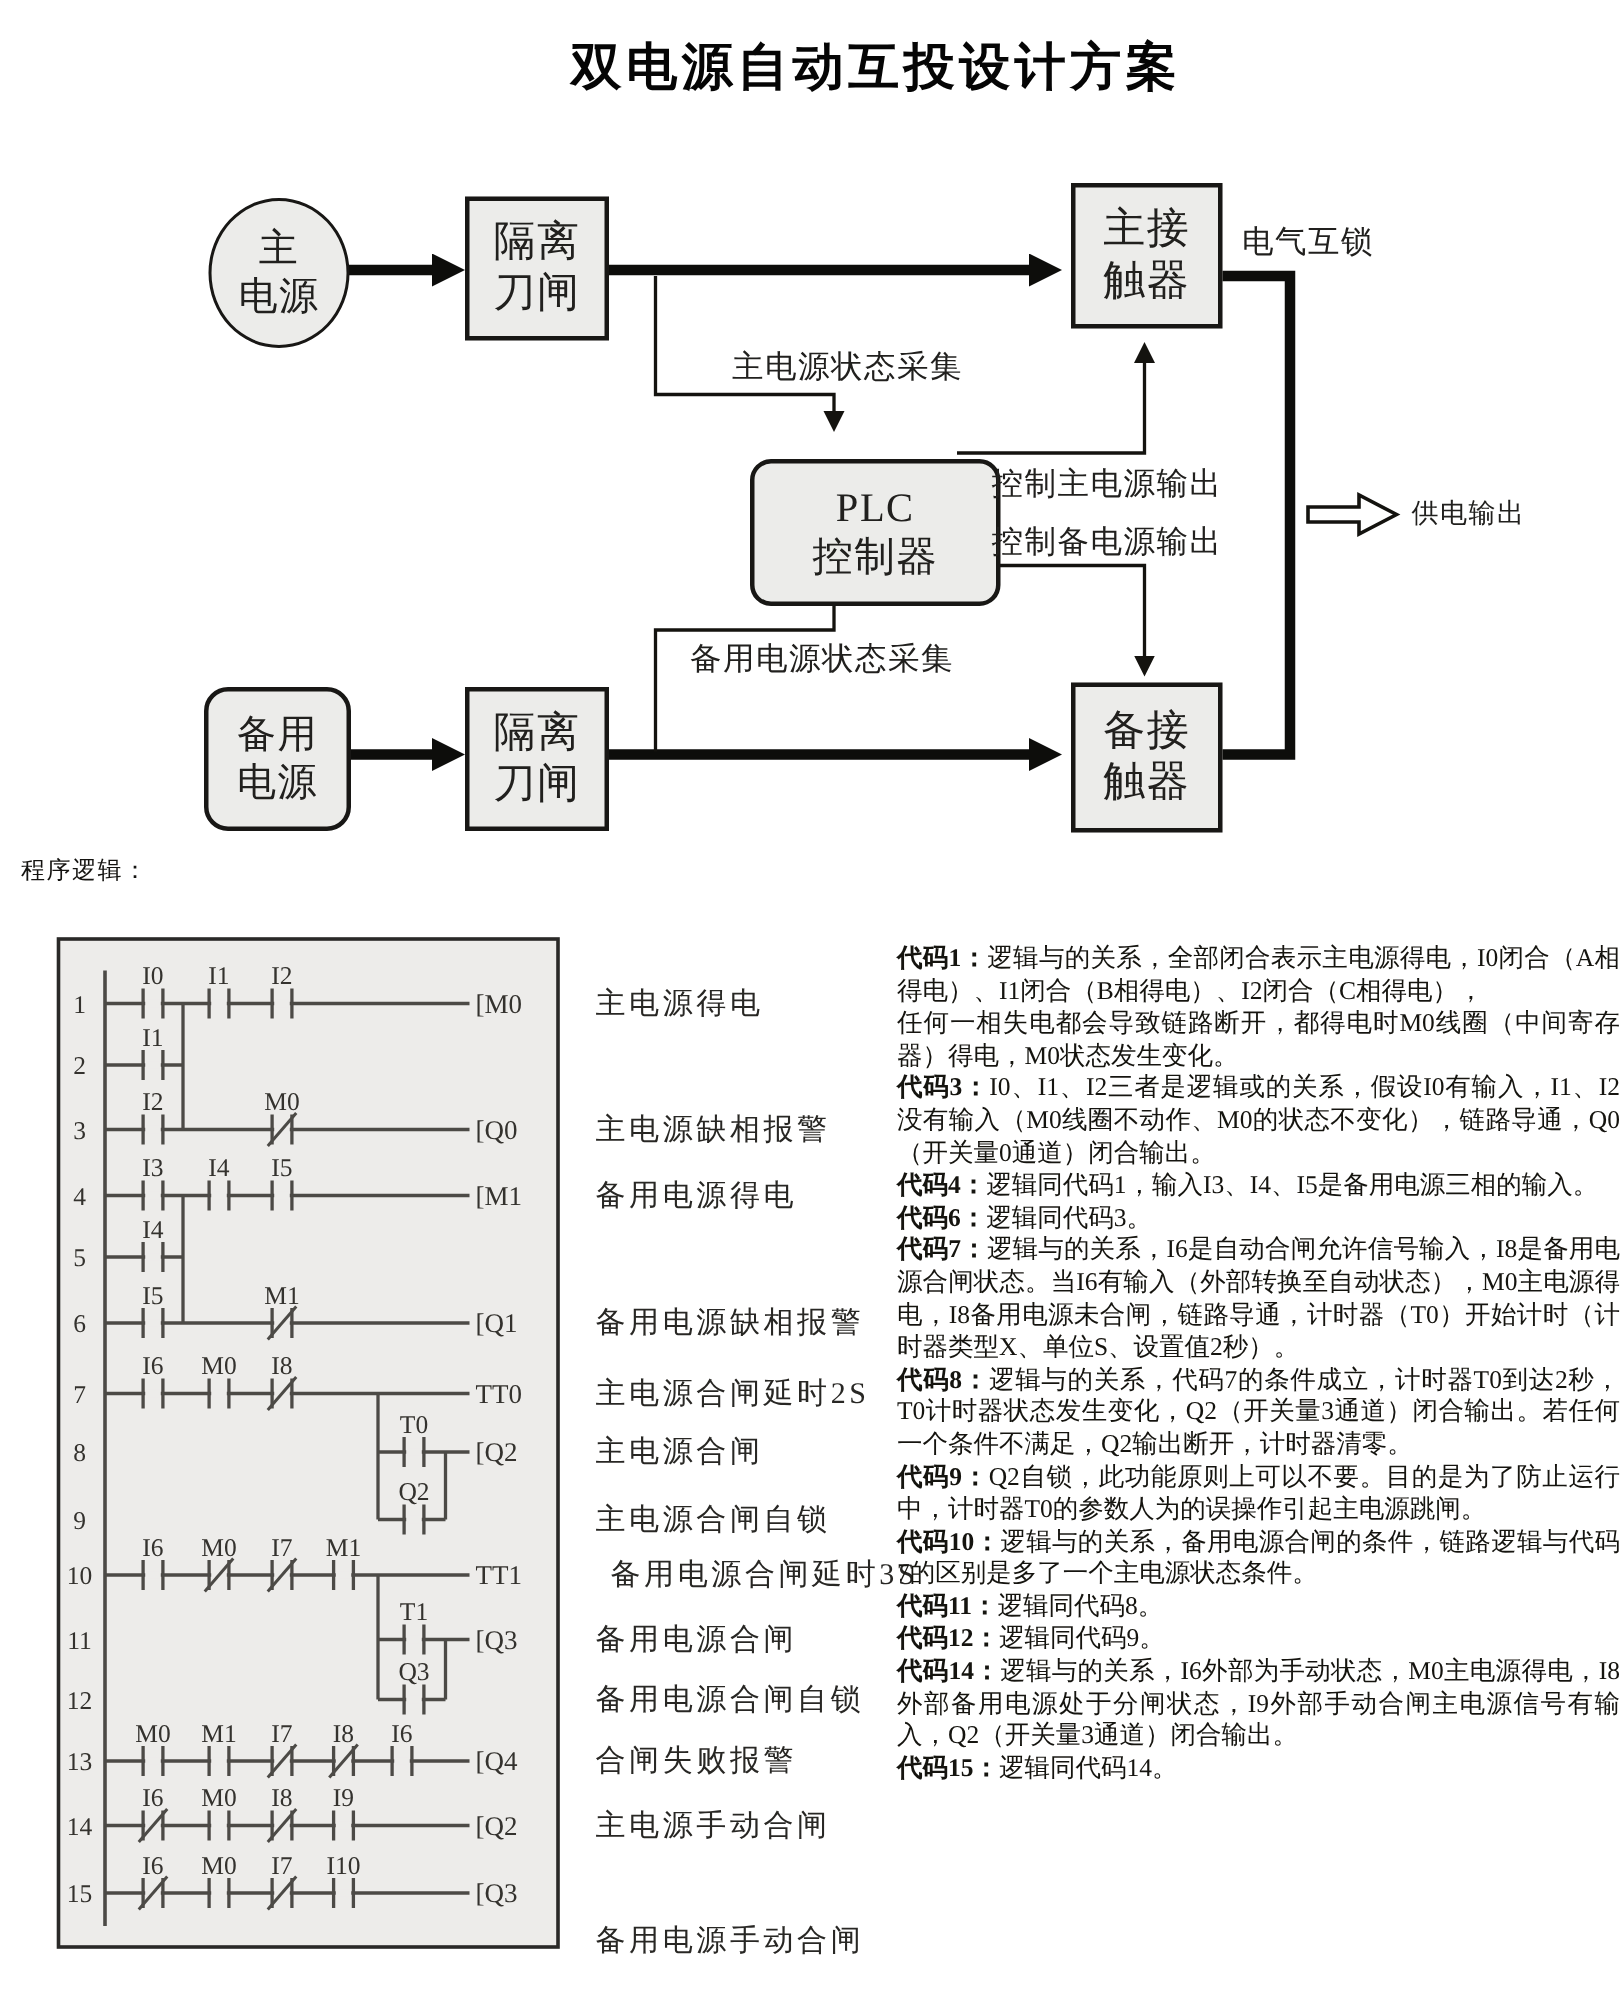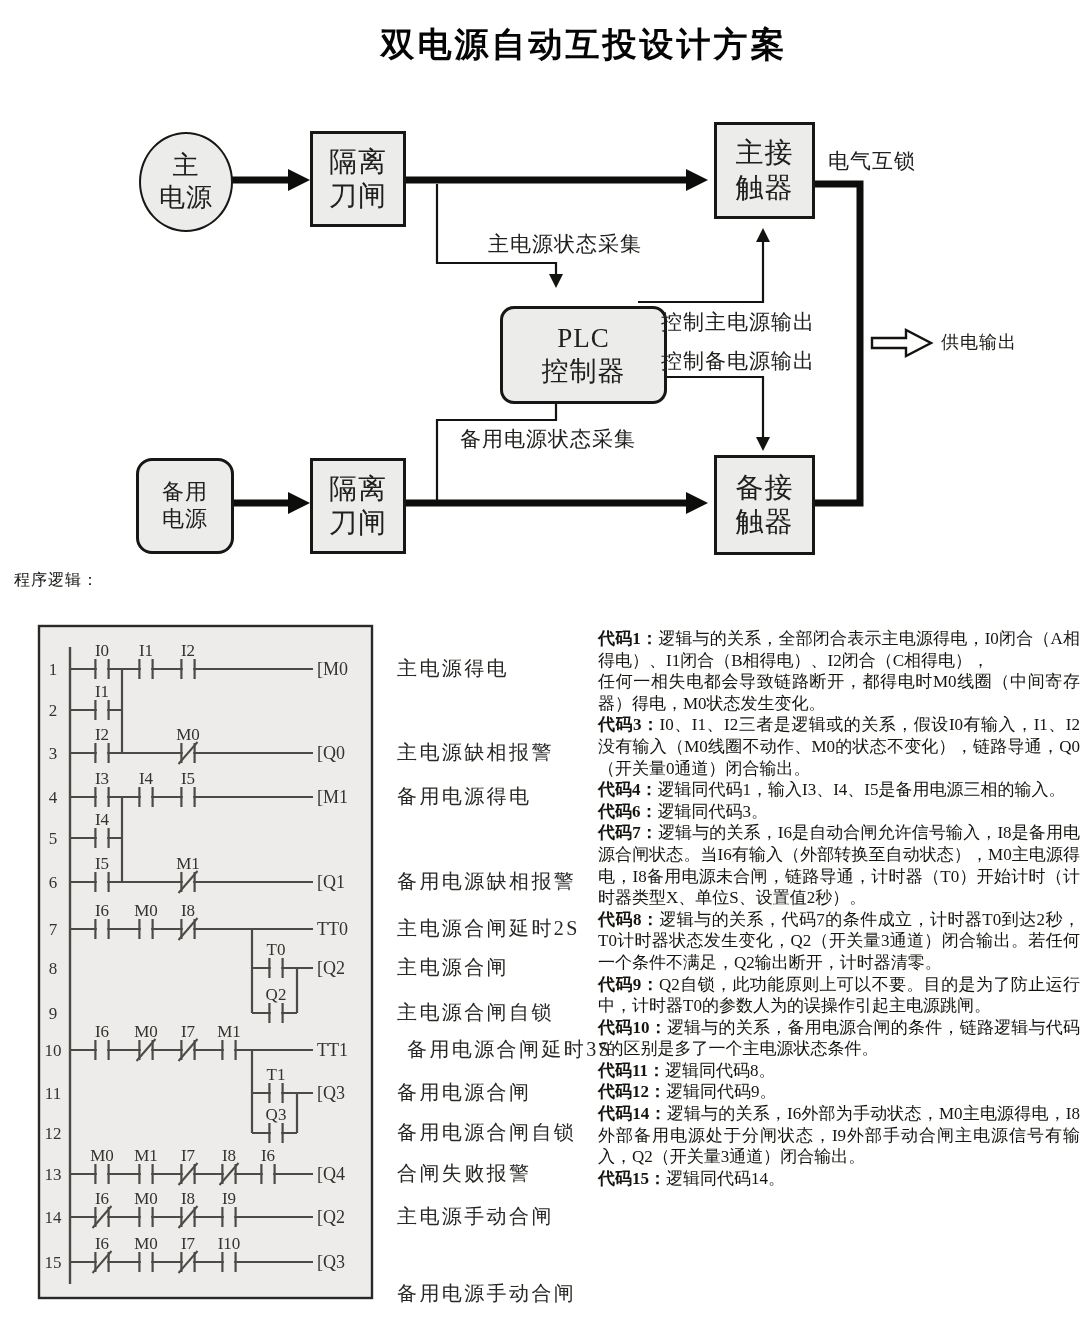--- a/index.html
+++ b/index.html
@@ -8,21 +8,21 @@
   .abs{position:absolute;}
   #title{left:0;top:22px;width:1080px;text-align:center;font-family:"Liberation Sans","DejaVu Sans",sans-serif;
          font-weight:bold;font-size:34px;letter-spacing:3px;color:#050505;padding-left:44px;}
   .block{position:absolute;background:#ececea;border:3px solid #181715;display:flex;flex-direction:column;
          align-items:center;justify-content:center;line-height:1.22;font-size:28px;letter-spacing:1px;color:#21201e;}
   .block .bl{white-space:nowrap;}
   #blk-main-source{left:139px;top:132px;width:90px;height:96px;border-radius:50%;border-width:2.5px;font-size:26px;}
   #blk-isolator-top{left:310px;top:131px;width:90px;height:90px;}
   #blk-main-contactor{left:714px;top:122px;width:95px;height:91px;border-width:3.5px;}
   #blk-plc{left:500px;top:292px;width:161px;height:92px;border-radius:14px;font-size:27px;margin-top:14px;}
-  #blk-backup-source{left:136px;top:458px;width:92px;height:90px;border-radius:16px;font-size:22px;}
+  #blk-backup-source{left:136px;top:458px;width:92px;height:90px;border-radius:16px;font-size:26px;}
   #blk-isolator-bottom{left:310px;top:458px;width:90px;height:90px;}
   #blk-backup-contactor{left:714px;top:455px;width:95px;height:94px;border-width:3.5px;}
   .flowlabel{position:absolute;font-size:21px;letter-spacing:1px;color:#21201e;white-space:nowrap;}
   #lbl-interlock{left:828px;top:147px;}
   #lbl-main-state{left:470px;top:230px;width:172px;text-align:right;}
   #lbl-ctrl-main{left:661px;top:308px;}
   #lbl-ctrl-backup{left:661px;top:347px;}
   #lbl-backup-state{left:452px;top:425px;width:192px;text-align:center;}
   #lbl-supply{left:941px;top:330px;font-size:18px;}
   #lbl-program-logic{left:14px;top:570px;font-size:16px;letter-spacing:1px;color:#141310;}

